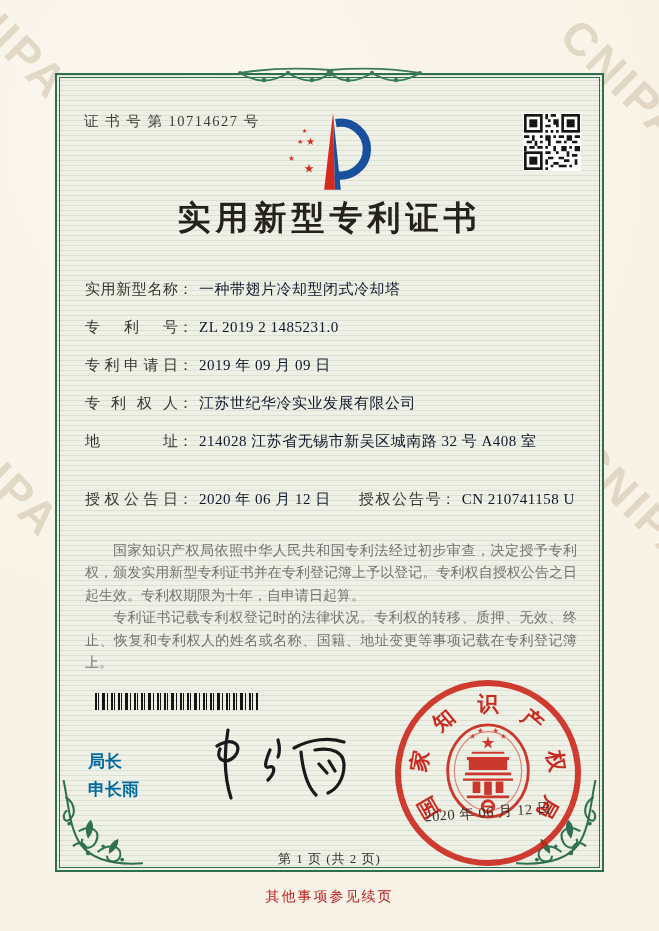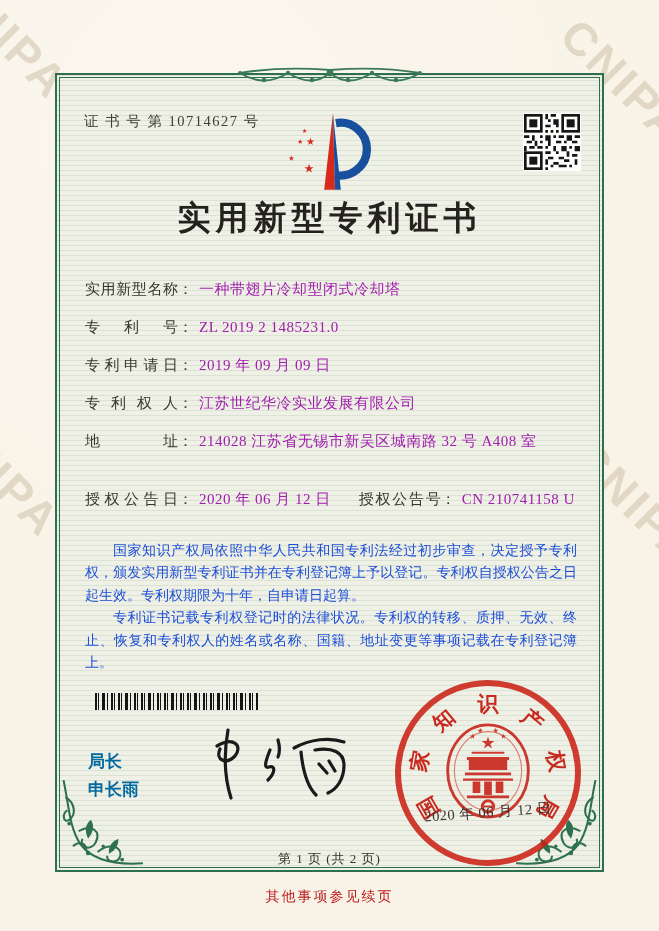--- a/index.html
+++ b/index.html
@@ -37,23 +37,23 @@
   .logo{position:absolute;left:286px;top:110px;}
   .qr{position:absolute;left:523px;top:113px;width:56px;height:56px;background:#fdfdfb;padding:1px;}
   .title{
     position:absolute;left:0;right:0;top:196px;text-align:center;
     font-size:33px;font-weight:600;letter-spacing:5px;color:#25211d;
   }
   .fields{position:absolute;left:85px;top:279px;width:492px;font-size:15px;}
   .frow{line-height:20px;margin-bottom:18px;white-space:nowrap;}
   .flabel{display:inline-block;width:93px;text-align:justify;text-align-last:justify;color:#3a352f;}
   .fcolon{margin-right:6px;}
-  .fvalue{letter-spacing:.5px;color:#a21caf;}
+  .fvalue{letter-spacing:.5px;color:#0f172a;}
   .fpair2{margin-left:28px;}
-  .paras{position:absolute;left:85px;top:540px;width:492px;font-size:14px;line-height:22.4px;color:#1d4ed8;}
+  .paras{position:absolute;left:85px;top:540px;width:492px;font-size:14px;line-height:22.4px;color:#737373;}
   .paras p{margin:0;text-indent:2em;text-align:justify;}
   .barcode{
     position:absolute;left:95px;top:693px;width:163px;height:17px;
     background-image:repeating-linear-gradient(90deg,
       #141414 0 2px, rgba(0,0,0,0) 2px 3px,
       #141414 3px 4px, rgba(0,0,0,0) 4px 7px,
       #141414 7px 10px, rgba(0,0,0,0) 10px 12px,
       #141414 12px 13px, rgba(0,0,0,0) 13px 16px,
       #141414 16px 18px, rgba(0,0,0,0) 18px 19px,
       #141414 19px 20px, rgba(0,0,0,0) 20px 23px);

